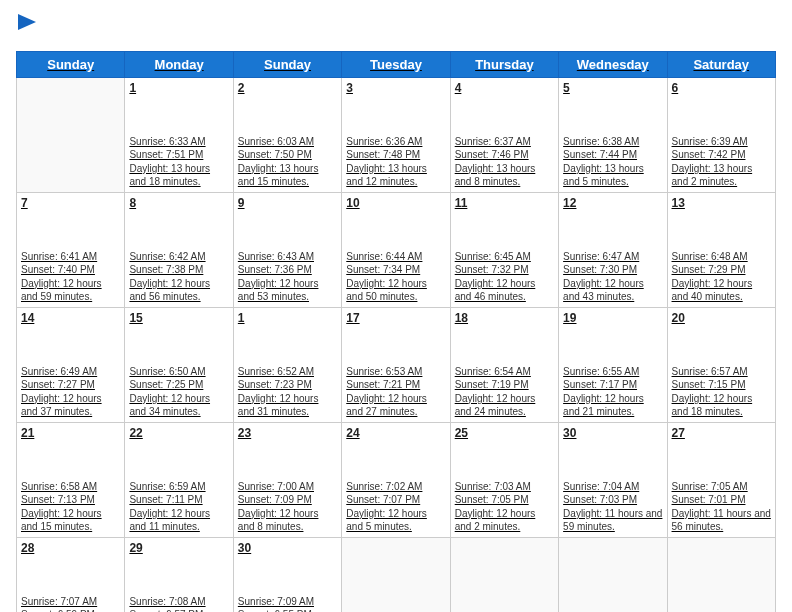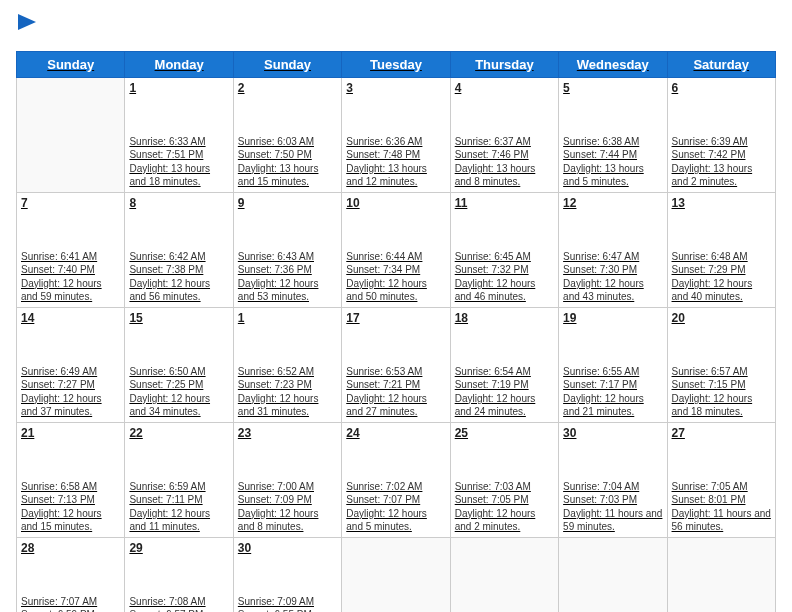--- a/index.html
+++ b/index.html
@@ -294,21 +294,21 @@
           </td>
           <td>
             <span class="day-num">30</span>
             <div class="cell-text" style="white-space: pre-line;">Sunrise: 7:04 AM
 Sunset: 7:03 PM
 Daylight: 11 hours and 59 minutes.</div>
           </td>
           <td>
             <span class="day-num">27</span>
             <div class="cell-text" style="white-space: pre-line;">Sunrise: 7:05 AM
-Sunset: 8:01 PM
+Sunset: 7:01 PM
 Daylight: 11 hours and 56 minutes.</div>
           </td>
         </tr>
         <tr>
           <td>
             <span class="day-num">28</span>
             <div class="cell-text" style="white-space: pre-line;">Sunrise: 7:07 AM
 Sunset: 6:59 PM
 Daylight: 11 hours and 52 minutes.</div>
           </td>

